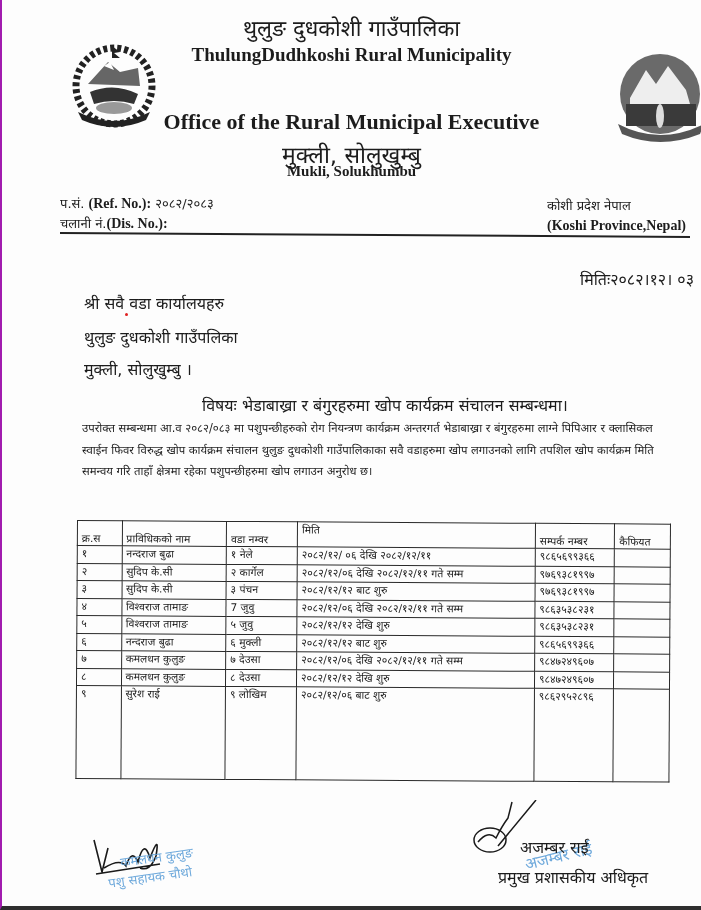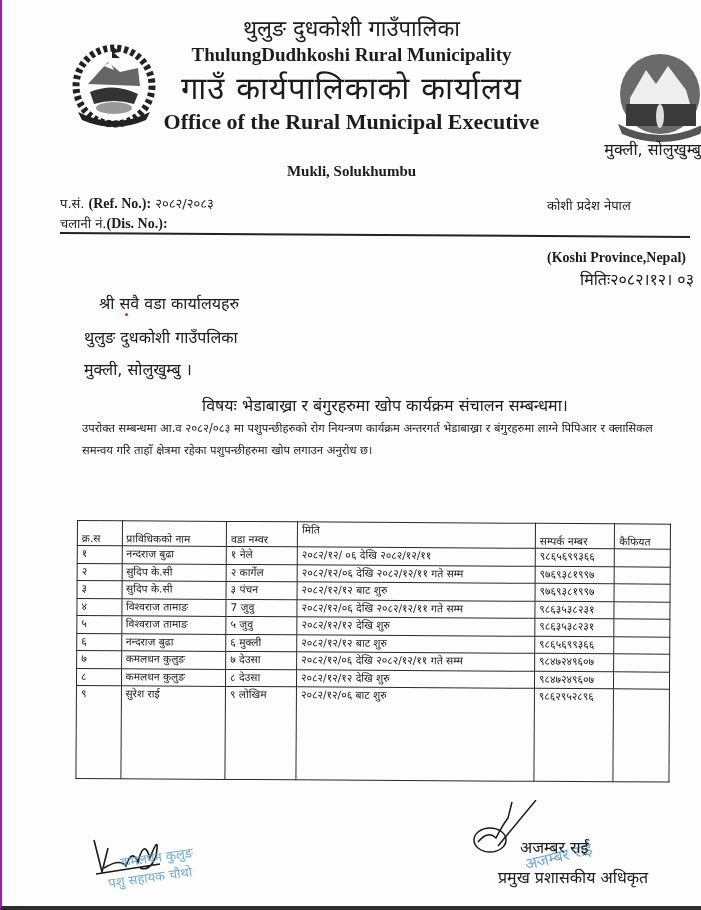--- a/index.html
+++ b/index.html
@@ -11,21 +11,21 @@
     position:absolute; left:0; top:0; width:699px; height:906px;
     border-left:2px solid #a21caf; border-bottom:4px solid #2e2e2e;
     background:#fdfdfd;
   }
   .abs { position:absolute; white-space:nowrap; }
   .center { left:0; right:0; text-align:center; }
   .h-np1 { top:12px; font-family:"DejaVu Sans", sans-serif; font-size:22px; }
   .h-en1 { top:44px; font-family:"Liberation Serif", serif; font-size:19px; font-weight:bold; }
   .h-np2 { top:66px; font-family:"DejaVu Sans", sans-serif; font-size:31px; letter-spacing:1px; }
   .h-en2 { top:109px; font-family:"Liberation Serif", serif; font-size:22px; font-weight:bold;text-align:center; }
-  .h-np3 { top:138px; font-family:"DejaVu Sans", sans-serif; font-size:16px;text-align:right; }
+  .h-np3 { top:138px; font-family:"DejaVu Sans", sans-serif; font-size:23px; }
   .h-en3 { top:163px; font-family:"Liberation Serif", serif; font-size:15px; font-weight:bold; }
   .logo-left { left:66px; top:42px; width:92px; height:86px; }
   .logo-right { left:614px; top:50px; width:90px; height:92px; }
   .meta { font-family:"DejaVu Sans", sans-serif; font-size:13px; }
   .meta b { font-family:"Liberation Serif", serif; font-size:14px; }
   .rule { position:absolute; left:58px; top:234px; width:630px; height:2px; background:#222; transform:rotate(0.35deg); }
   .np { font-family:"DejaVu Sans", sans-serif; font-size:16px; }
   .body-text { font-family:"DejaVu Sans", sans-serif; font-size:11.4px; line-height:21.5px; color:#1e1e1e; }
   table.doc {
     position:absolute; left:75px; top:520px; width:594px; border-collapse:collapse;
@@ -58,52 +58,52 @@
   <svg class="abs logo-right" viewBox="0 0 90 92">
     <circle cx="44" cy="44" r="40" fill="#6a6a6a"></circle>
     <polygon points="14,48 30,20 40,34 52,16 70,40 74,54 14,54" fill="#eee"></polygon>
     <rect x="10" y="54" width="70" height="22" fill="#3a3a3a"></rect>
     <ellipse cx="44" cy="66" rx="4" ry="12" fill="#ddd"></ellipse>
     <path d="M2,74 Q44,96 88,74 L84,84 Q44,100 6,84 Z" fill="#555"></path>
   </svg>
 
   <div class="abs center h-np1">थुलुङ दुधकोशी गाउँपालिका</div>
   <div class="abs center h-en1">ThulungDudhkoshi Rural Municipality</div>
-  <div class="abs center h-np2">गाउँ कार्यपालिकाको कार्यालय</div>
   <div class="abs center h-en2">Office of the Rural Municipal Executive</div>
   <div class="abs center h-np3">मुक्ली, सोलुखुम्बु</div>
   <div class="abs center h-en3">Mukli, Solukhumbu</div>
 
   <div class="abs meta" style="left:58px; top:194px;">
     <span>प.सं.</span>
     <b>(Ref. No.):</b>
     <span>२०८२/२०८३</span>
   </div>
   <div class="abs meta" style="left:58px; top:214px;">
     <span>चलानी नं.</span><b>(Dis. No.):</b>
   </div>
   <div class="abs meta" style="left:545px; top:196px;">कोशी प्रदेश नेपाल</div>
-  <div class="abs meta" style="left:545px; top:218px;margin-top:32px;"><b>(Koshi Province,Nepal)</b></div>
+  <div class="abs meta" style="left:545px; top:218px;"><b>(Koshi Province,Nepal)</b></div>
 
   <div class="rule"></div>
 
   <div class="abs np" style="left:578px; top:268px;">मितिः२०८२।१२। ०३</div>
 
-  <div class="abs np" style="left:82px; top:292px;margin-left:15px;">श्री सवै वडा कार्यालयहरु</div>
+  <div class="abs np" style="left:82px; top:292px;">श्री सवै वडा कार्यालयहरु</div>
   <div class="red-dot"></div>
   <div class="abs np" style="left:82px; top:326px;">थुलुङ दुधकोशी गाउँपलिका</div>
   <div class="abs np" style="left:82px; top:358px;">मुक्ली, सोलुखुम्बु ।</div>
 
   <div class="abs np" style="left:200px; top:394px;text-align:right;">
     <span>विषयः</span>
     <span>भेडाबाख्रा र बंगुरहरुमा खोप कार्यक्रम संचालन सम्बन्धमा।</span>
   </div>
 
   <div class="abs body-text" style="left:80px; top:418px;">
     <div>उपरोक्त सम्बन्धमा आ.व २०८२/०८३ मा पशुपन्छीहरुको रोग नियन्त्रण कार्यक्रम अन्तरगर्त  भेडाबाख्रा र बंगुरहरुमा लाग्ने  पिपिआर र क्लासिकल</div>
+    <div>स्वाईन फिवर विरुद्ध खोप कार्यक्रम संचालन थुलुङ दुधकोशी गाउँपालिकाका सवै वडाहरुमा खोप लगाउनको लागि तपशिल खोप कार्यक्रम मिति</div>
     <div>समन्वय गरि ताहाँ क्षेत्रमा रहेका पशुपन्छीहरुमा खोप लगाउन अनुरोध छ।</div>
   </div>
 
   <table class="doc">
     <colgroup>
       <col style="width:45px">
         <col style="width:106px">
         <col style="width:72px">
       <col style="width:243px">
         <col style="width:80px">

